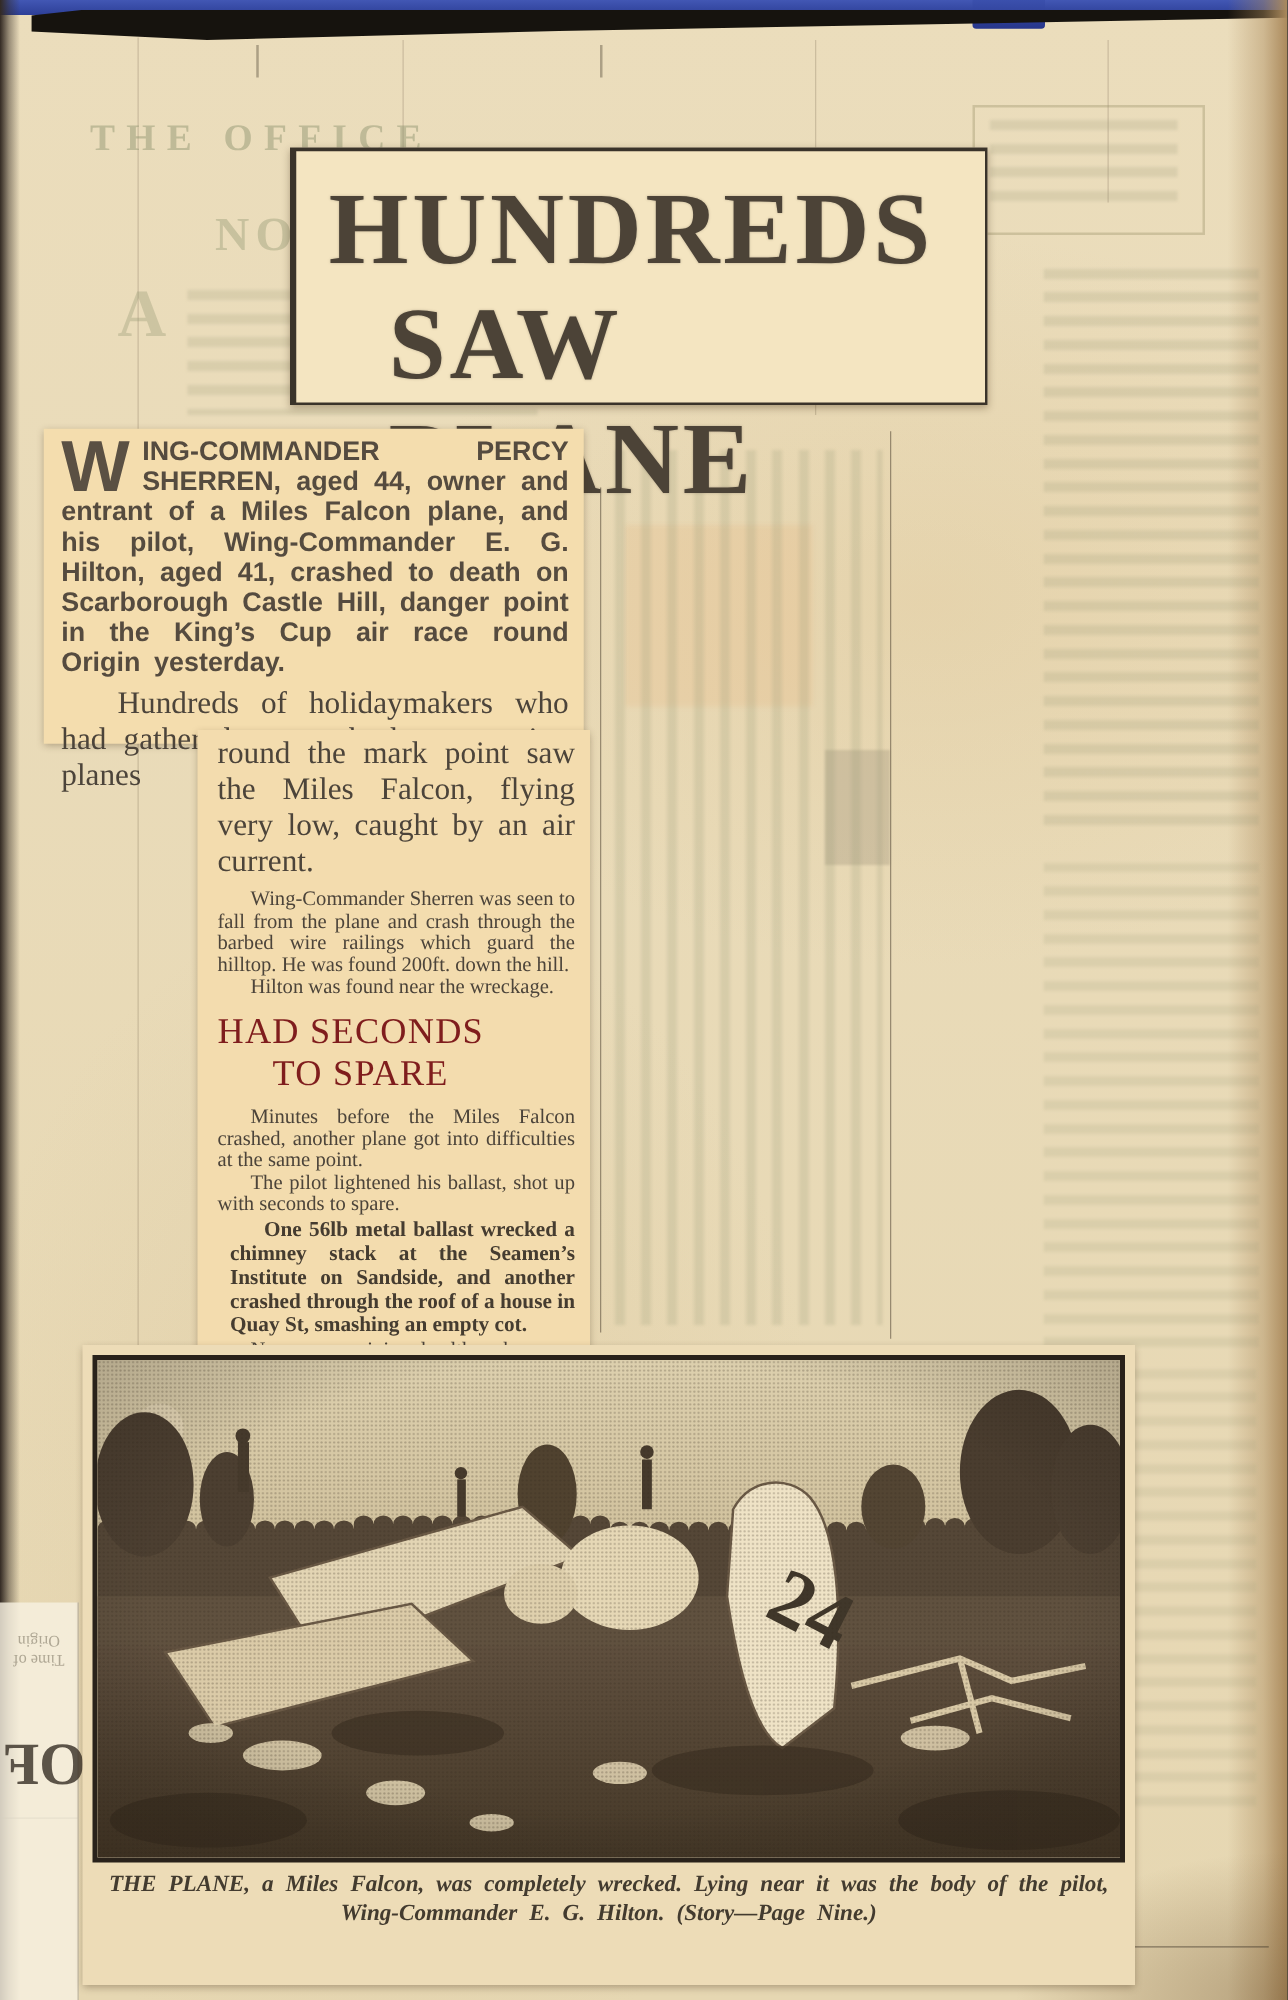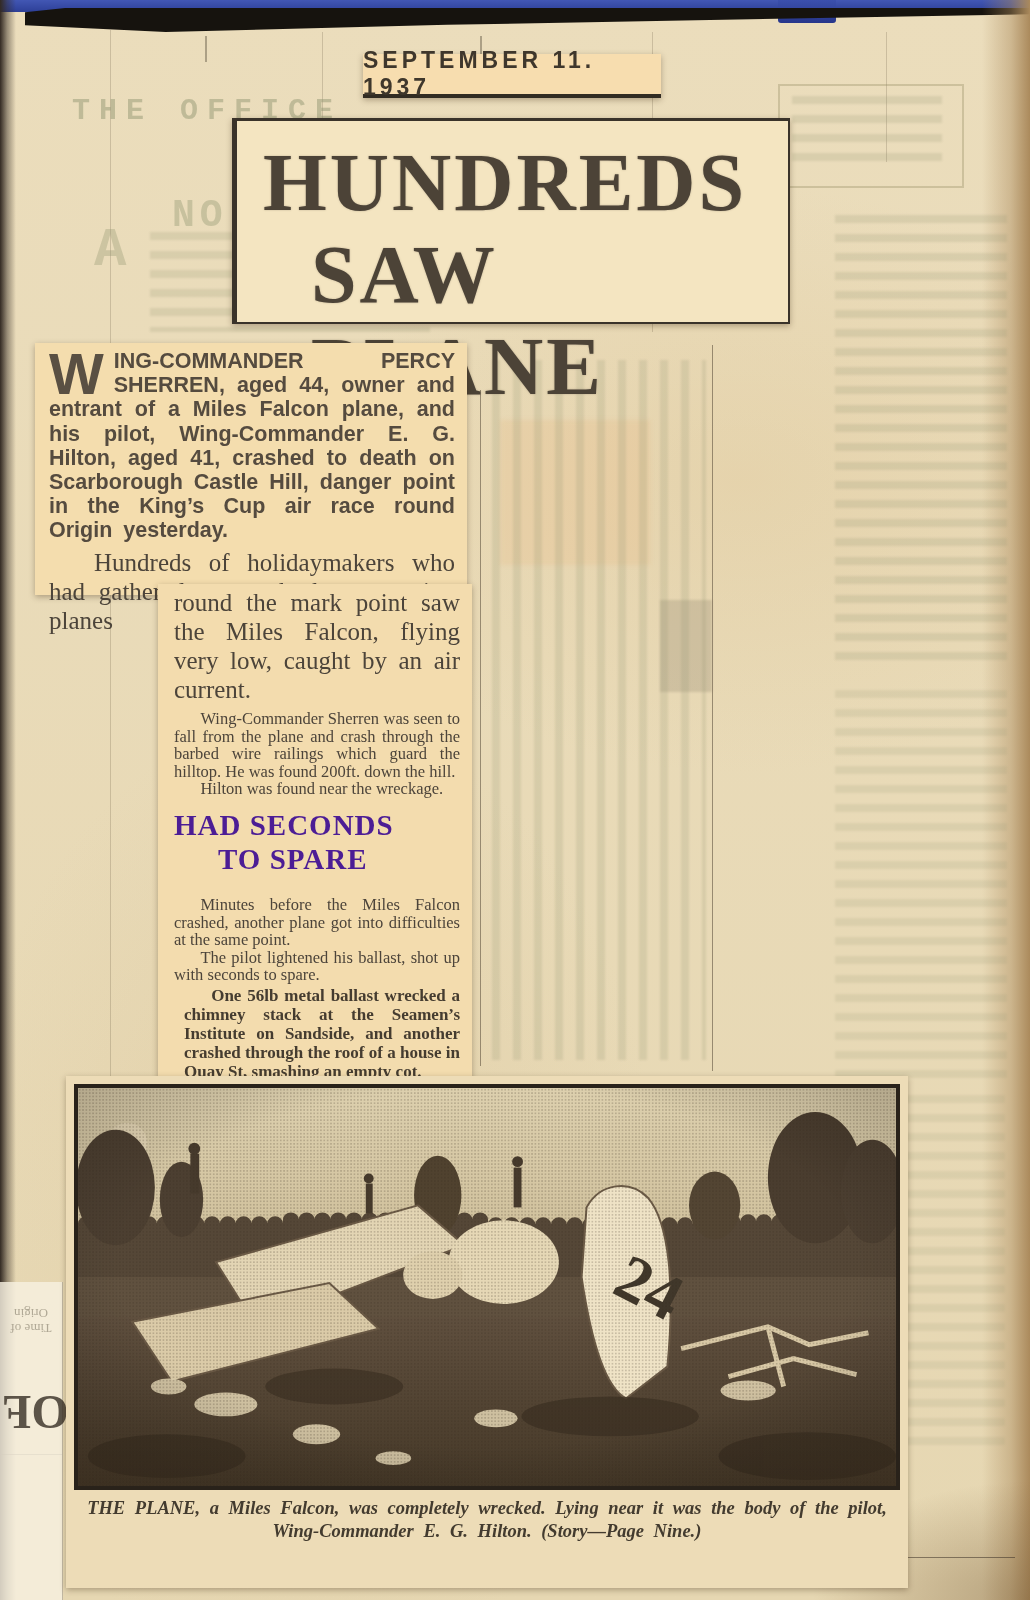--- a/index.html
+++ b/index.html
@@ -21,21 +21,21 @@
     background:linear-gradient(to right,#332a23 0%,rgba(51,42,35,.45) 45%,rgba(51,42,35,0) 100%);}
   .right-edge{right:0;top:0;width:48px;height:1600px;
     background:linear-gradient(to left,#ab8a5c 0%,rgba(171,138,92,.45) 40%,rgba(171,138,92,0) 100%);}
   .corner-br{right:0;bottom:0;width:220px;height:120px;
     background:radial-gradient(at 100% 100%,rgba(120,92,55,.45),transparent 70%);}
   .crease{width:1px;background:rgba(92,76,54,.22);}
   .tick{width:2px;background:rgba(70,60,45,.38);}
   .hline{height:1px;background:rgba(60,50,38,.55);}
   
   .ghost{color:rgba(148,152,116,.50);font-weight:bold;letter-spacing:9px;
-    font-family:Liberation Mono, monospace;filter:blur(.6px);}
+    font-family:Liberation Serif, serif;filter:blur(.6px);}
   .ghost-lines{background:repeating-linear-gradient(to bottom,rgba(148,150,116,.20) 0 8px,rgba(0,0,0,0) 8px 19px);filter:blur(1.2px);}
   .ghost-lines-v{background:repeating-linear-gradient(to right,rgba(146,150,114,.20) 0 8px,rgba(0,0,0,0) 8px 21px);filter:blur(1.2px);}
   .ghost-box{border:2px solid rgba(150,140,100,.35);}
   .vline{width:1px;background:rgba(70,58,42,.5);}
   .warm-patch{background:rgba(232,166,104,.16);filter:blur(2px);}
   .gray-patch{background:rgba(118,108,92,.22);filter:blur(1px);}
   .mirrored-strip{left:0;top:1282px;width:62px;height:318px;background:rgba(246,240,224,.82);
     border-right:1px solid rgba(95,82,60,.35);}
   .ghost-of{font-weight:bold;font-size:48px;color:rgba(58,50,40,.82);transform:scaleX(-1);
     font-family:"Liberation Serif",serif;filter:blur(.4px);}
@@ -56,21 +56,21 @@
   .lead-clip{left:35px;top:343px;width:432px;height:252px;background:#f4ddae;padding:6px 12px 0 14px;box-sizing:border-box;}
   .lead{font-family:"Liberation Sans",sans-serif;font-weight:bold;font-size:21.5px;
     line-height:24.2px;text-align:justify;color:#554b3f;word-spacing:5px;}
   .dropcap{float:left;font-size:58px;line-height:44px;margin:3px 10px 0 0;color:#5a5043;}
   .para-lg{font-size:25px;line-height:29px;text-align:justify;color:#4c443a;margin:0;}
   .indent{text-indent:1.8em;}
   .article-clip{left:158px;top:584px;width:314px;height:510px;background:#f3dcae;
     padding:4px 12px 0 16px;box-sizing:border-box;overflow:hidden;}
   .para-sm{font-size:16.5px;line-height:17.6px;text-align:justify;margin:0;color:#4c443a;}
   .para-sm.indent1{text-indent:1.6em;}
-  .subhead{font-weight:bold;font-size:29px;line-height:34px;color:#4c1d95;margin:10px 0 20px 0;letter-spacing:1px;}
+  .subhead{font-weight:normal;font-size:29px;line-height:34px;color:#7f1d1d;margin:10px 0 8px 0;letter-spacing:1px;}
   .sh2{margin-left:44px;}
   .bold-para{font-weight:bold;font-size:17px;line-height:19px;margin:2px 0 2px 10px;text-align:justify;color:#453c30;}
   
   .photo-clip{left:66px;top:1076px;width:842px;height:512px;background:#eddcb7;padding:8px;box-sizing:border-box;}
   .photo-frame{border:4px solid #29221a;width:818px;height:398px;box-sizing:content-box;position:relative;}
   .photo-frame svg{display:block;width:818px;height:398px;}
   .caption{width:100%;text-align:center;font-style:italic;font-size:18.5px;line-height:23px;
     color:#433b2f;font-weight:bold;word-spacing:5px;margin-top:7px;}
 </style>
 </head>
@@ -88,41 +88,38 @@
   <div class="abs crease" style="left:110px;top:30px;height:1540px;"></div>
   <div class="abs crease" style="left:322px;top:32px;height:110px;"></div>
   <div class="abs crease" style="left:652px;top:32px;height:300px;"></div>
   <div class="abs crease" style="left:886px;top:32px;height:130px;"></div>
   <div class="abs tick" style="left:205px;top:36px;height:26px;"></div>
   <div class="abs tick" style="left:480px;top:36px;height:26px;"></div>
   <div class="abs hline" style="left:470px;top:1557px;width:545px;"></div>
   <div class="abs hline" style="left:0;top:1454px;width:62px;background:rgba(60,50,38,.4);"></div>
 
   <div class="abs ghost" style="left:72px;top:94px;font-size:30px;">THE OFFICE</div>
-  <div class="abs ghost" style="left:172px;top:166px;font-size:38px;letter-spacing:5px;color:rgba(148,152,116,.40);margin-top:28px;">NO</div>
+  <div class="abs ghost" style="left:172px;top:166px;font-size:38px;letter-spacing:5px;color:rgba(148,152,116,.40);">NO</div>
   <div class="abs ghost" style="left:94px;top:220px;font-size:54px;color:rgba(148,152,116,.35);">A</div>
   <div class="abs ghost-lines" style="left:150px;top:232px;width:280px;height:100px;"></div>
   <div class="abs ghost-box" style="left:778px;top:84px;width:182px;height:100px;"></div>
   <div class="abs ghost-lines" style="left:792px;top:96px;width:150px;height:76px;"></div>
   <div class="abs vline" style="left:480px;top:390px;height:676px;"></div>
   <div class="abs vline" style="left:712px;top:345px;height:726px;"></div>
   <div class="abs warm-patch" style="left:500px;top:420px;width:150px;height:145px;"></div>
   <div class="abs gray-patch" style="left:660px;top:600px;width:52px;height:92px;"></div>
   <div class="abs ghost-lines-v" style="left:492px;top:360px;width:214px;height:700px;"></div>
   <div class="abs ghost-lines" style="left:835px;top:215px;width:172px;height:450px;"></div>
   <div class="abs ghost-lines" style="left:835px;top:690px;width:172px;height:390px;opacity:.8;"></div>
   <div class="abs ghost-lines" style="left:845px;top:1095px;width:160px;height:350px;opacity:.7;"></div>
 
   <div class="abs mirrored-strip"></div>
   <div class="abs ghost-stamp" style="left:4px;top:1306px;">Time of Origin</div>
   <div class="abs ghost-of" style="left:2px;top:1384px;">OF</div>
 
-  <div class="abs clip date-label">
-    <span class="date-text">SEPTEMBER 11. 1937</span>
-  </div>
 
   <div class="abs clip headline-clip">
     <div class="headline hl1">HUNDREDS</div>
     <div class="headline hl2">SAW PLANE</div>
   </div>
 
   <div class="abs clip lead-clip">
     <div class="lead">
       <span class="dropcap">W</span><span>ING-COMMANDER PERCY SHERREN, aged 44, owner and entrant of a Miles Falcon plane, and his pilot, Wing-Commander E. G. Hilton, aged 41, crashed to death on Scarborough Castle Hill, danger point in the King’s Cup air race round Origin yesterday.</span>
     </div>

